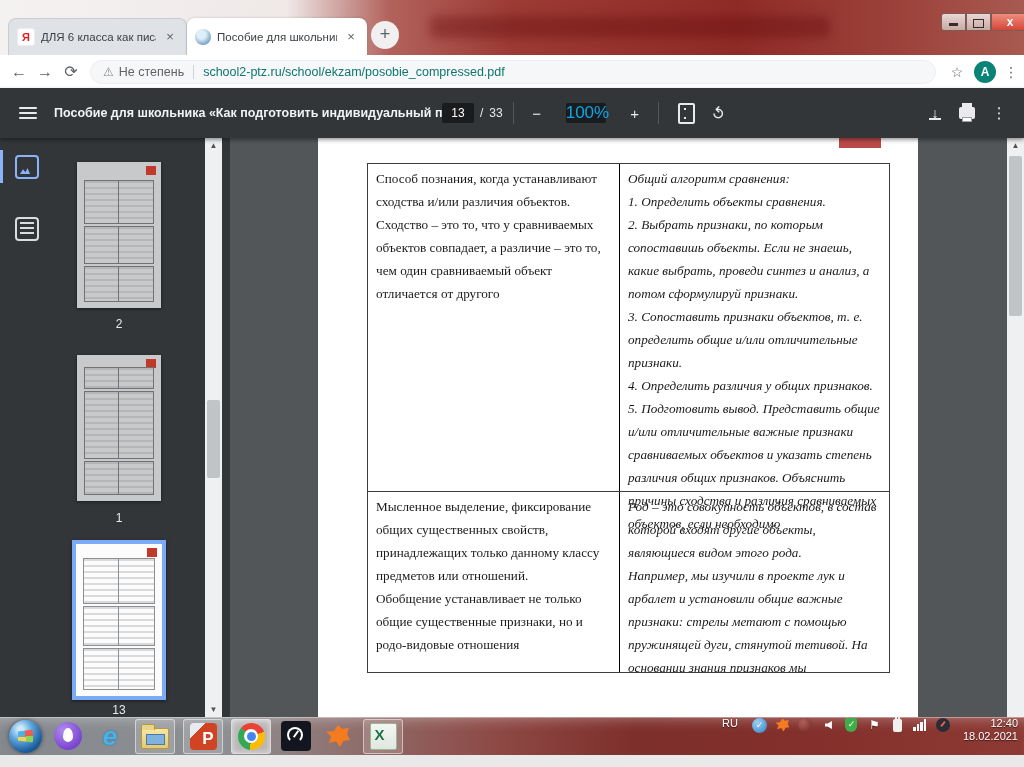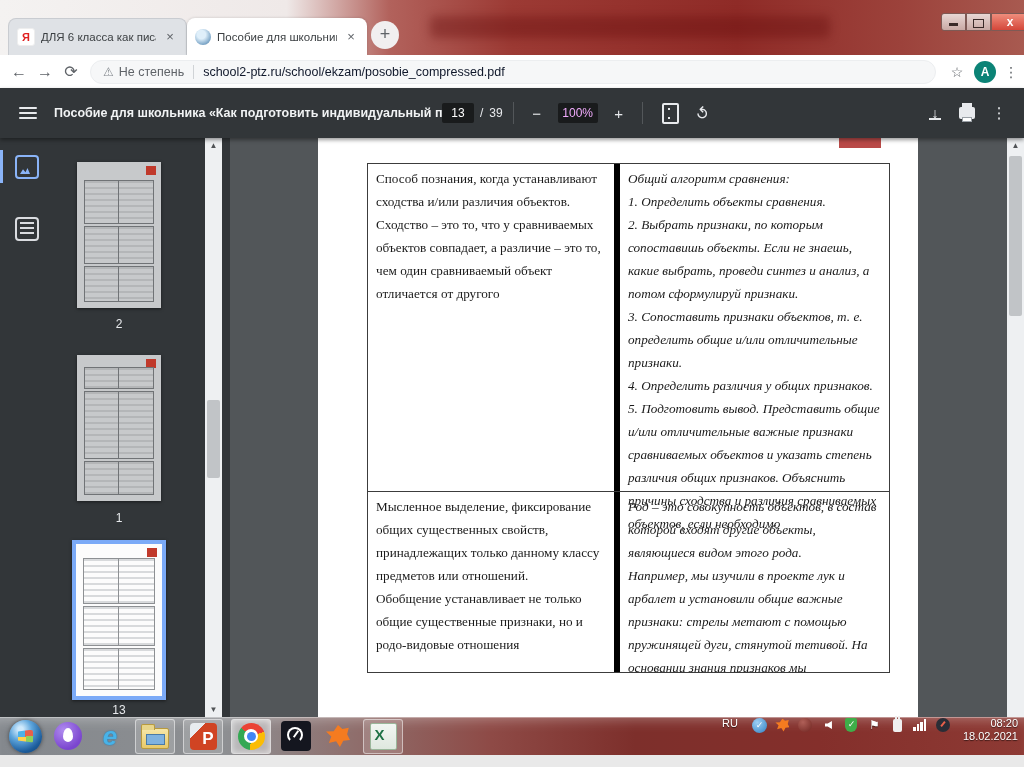--- a/index.html
+++ b/index.html
@@ -31,37 +31,37 @@
   .winglyph-min{display:inline-block;width:9px;height:3px;background:#3a2a28;margin-top:9px;}
 
   
   .addrbar{left:0;top:55px;width:1024px;height:33px;background:#fff;border-bottom:1px solid #e0e0e0;display:flex;align-items:center;}
   .navbtn{color:#5f6368;font-size:16px;width:26px;text-align:center;}
   .omnibox{flex:0 0 auto;width:846px;height:24px;margin-left:6px;border-radius:12px;background:#f6f7f8;border:1px solid #eceef0;
     display:flex;align-items:center;padding:0 12px;box-sizing:border-box;}
   .sec-warn{color:#80868b;font-size:12px;margin-right:5px;}
   .sec-label{color:#5f6368;font-size:12.5px;}
   .omni-divider{width:1px;height:14px;background:#d0d3d6;margin:0 9px;}
-  .omni-url{color:#0f172a;font-size:12.5px;white-space:nowrap;}
+  .omni-url{color:#0f766e;font-size:12.5px;white-space:nowrap;}
   .star{color:#5f6368;font-size:14px;margin-left:10px;width:22px;text-align:center;}
   .avatar{width:22px;height:22px;border-radius:11px;background:#0b8376;color:#fff;font-size:12px;font-weight:bold;
     text-align:center;line-height:22px;margin-left:6px;}
   .dots{color:#5f6368;font-size:14px;width:22px;text-align:center;margin-left:4px;}
 
   
   .pdfbar{left:0;top:88px;width:1024px;height:50px;background:#323639;display:flex;align-items:center;color:#e8eaed;
     box-shadow:0 2px 4px rgba(0,0,0,.4);z-index:5;}
   .hamburger{width:18px;margin:0 17px 0 19px;}
   .hamburger div{height:2px;background:#e8eaed;margin:3px 0;border-radius:1px;}
   .pdf-title{font-size:12.5px;font-weight:700;color:#f1f3f4;width:388px;white-space:nowrap;overflow:hidden;}
   .pagebox{background:#191b1c;border-radius:2px;min-width:26px;height:20px;font-size:12px;color:#fff;text-align:center;line-height:20px;padding:0 3px;}
   .pagesep{font-size:12px;color:#e8eaed;margin:0 6px;}
   .bar-div{width:1px;height:22px;background:#53575a;margin:0 10px;}
   .barbtn{font-size:15px;color:#e8eaed;width:26px;text-align:center;}
-  .zoombox{background:#191b1c;border-radius:2px;width:40px;height:20px;font-size:12px;color:#f0abfc;text-align:center;line-height:20px;margin:0 8px;}
+  .zoombox{background:#191b1c;border-radius:2px;width:40px;height:20px;font-size:17px;color:#0ea5e9;text-align:center;line-height:20px;margin:0 16px;}
   .fit-icon{width:13px;height:17px;border:2px solid #e8eaed;border-radius:2px;margin:0 9px;position:relative;}
   .fit-icon::before{content:"";position:absolute;left:4.5px;top:3px;width:2px;height:2px;background:#e8eaed;}
   .fit-icon::after{content:"";position:absolute;left:4.5px;bottom:3px;width:2px;height:2px;background:#e8eaed;}
   .rot-icon{font-size:16px;color:#e8eaed;margin:0 8px;transform:rotate(-45deg);}
   .pdf-right{margin-left:auto;display:flex;align-items:center;margin-right:12px;}
   .dl-icon{width:26px;text-align:center;font-size:14px;position:relative;}
   .dl-icon::after{content:"";position:absolute;left:7px;right:7px;bottom:1px;height:2px;background:#e8eaed;}
   .print-icon{width:16px;height:12px;background:#e8eaed;border-radius:2px;margin:0 11px;position:relative;}
   .print-icon::before{content:"";position:absolute;left:3px;top:-4px;width:10px;height:4px;background:#e8eaed;}
   .print-icon::after{content:"";position:absolute;left:3px;bottom:-3px;width:10px;height:5px;background:#fff;border:1px solid #9aa0a6;box-sizing:border-box;}
@@ -88,21 +88,21 @@
   .sscroll .arrow{position:absolute;left:0;width:17px;height:15px;color:#505356;font-size:8px;text-align:center;line-height:15px;}
   .sscroll .thumbbar{position:absolute;left:2px;width:13px;background:#c1c4c7;border-radius:2px;}
 
   .pagewrap{left:318px;top:0;width:600px;height:579px;background:#ffffff;}
   .page-stamp{position:absolute;left:521px;top:0;width:42px;height:10px;background:#b94a48;}
   .doc-table{position:absolute;left:49px;top:25px;width:523px;border:1px solid #3c3c3c;box-sizing:border-box;
     font-family:"Liberation Serif",serif;color:#1a1a1a;}
   .doc-hrow{height:37px;border-bottom:1px solid #3c3c3c;text-align:center;font-weight:bold;font-size:13.5px;padding-top:6px;box-sizing:border-box;}
   .doc-row{display:flex;border-bottom:1px solid #3c3c3c;}
   .doc-cell{font-size:13.2px;line-height:23px;padding:3px 8px 6px 8px;box-sizing:border-box;white-space:pre-line;}
-  .cell-l{width:252px;border-right:6px solid #000000;}
+  .cell-l{width:252px;border-right:1px solid #000000;}
   .cell-r{width:269px;font-style:italic;}
   .row1{height:327px;}
   .hrow2{height:42px;padding-top:9px;}
   .row2{height:180px;border-bottom:none;overflow:hidden;}
 
   .mscroll{left:1007px;top:0;width:17px;height:579px;background:#eef0f2;}
   .mscroll .arrow{position:absolute;left:0;width:17px;height:15px;color:#505356;font-size:8px;text-align:center;line-height:15px;}
   .mscroll .thumbbar{position:absolute;left:2px;top:18px;width:13px;height:160px;background:#c1c4c7;border-radius:2px;}
 
   
@@ -202,21 +202,21 @@
 
   <div class="abs pdfbar">
     <div class="hamburger">
         <div></div>
         <div></div>
         <div></div>
       </div>
     <div class="pdf-title">Пособие для школьника «Как подготовить индивидуальный прое...</div>
     <div class="pagebox">13</div>
     <span class="pagesep">/</span>
-    <span style="font-size:12px">39</span>
+    <span style="font-size:12px">33</span>
     <div class="bar-div"></div>
     <span class="barbtn">−</span>
     <div class="zoombox">100%</div>
     <span class="barbtn">+</span>
     <div class="bar-div"></div>
     <div class="fit-icon"></div>
     <span class="rot-icon">↺</span>
     <div class="pdf-right">
       <span class="dl-icon">↓</span>
       <div class="print-icon"></div>
@@ -347,20 +347,20 @@
             <div style="height:4px"></div>
             <div style="height:7px"></div>
             <div style="height:9px"></div>
             <div style="height:12px"></div>
           </div>
       </div>
       <div class="tray-ic">
           <div class="ti-gauge"></div>
         </div>
       <div class="tray-clock">
-        <div>08:20</div>
+        <div>12:40</div>
         <div>18.02.2021</div>
       </div>
     </div>
   </div>
 
   <div class="abs bottom-strip"></div>
 </div>
 
 </body></html>

